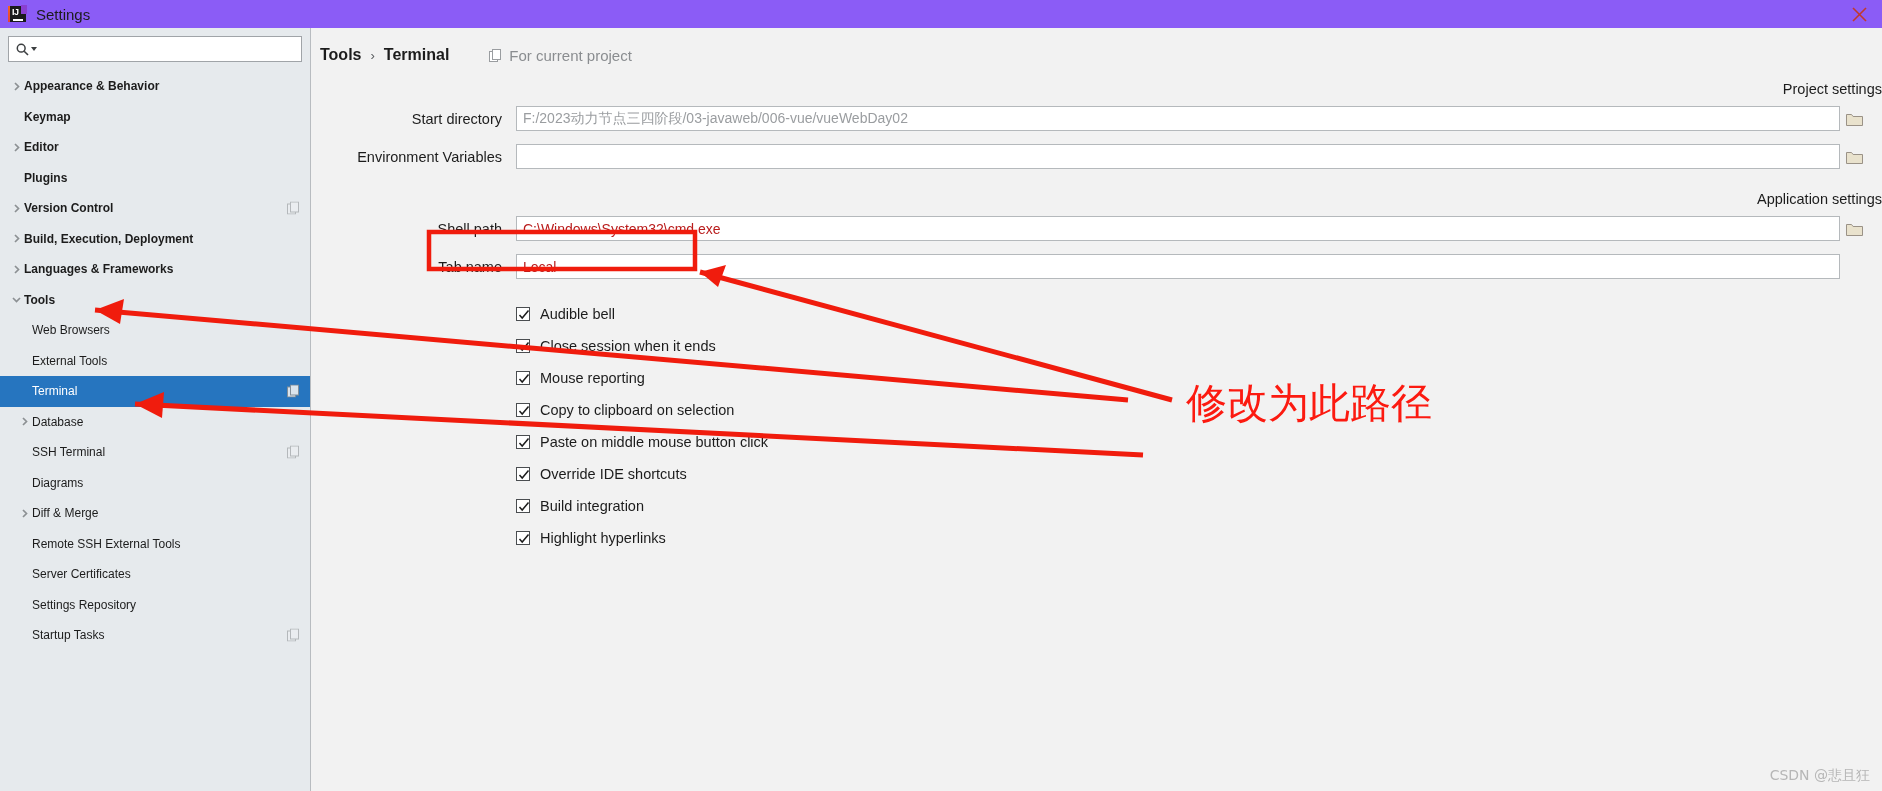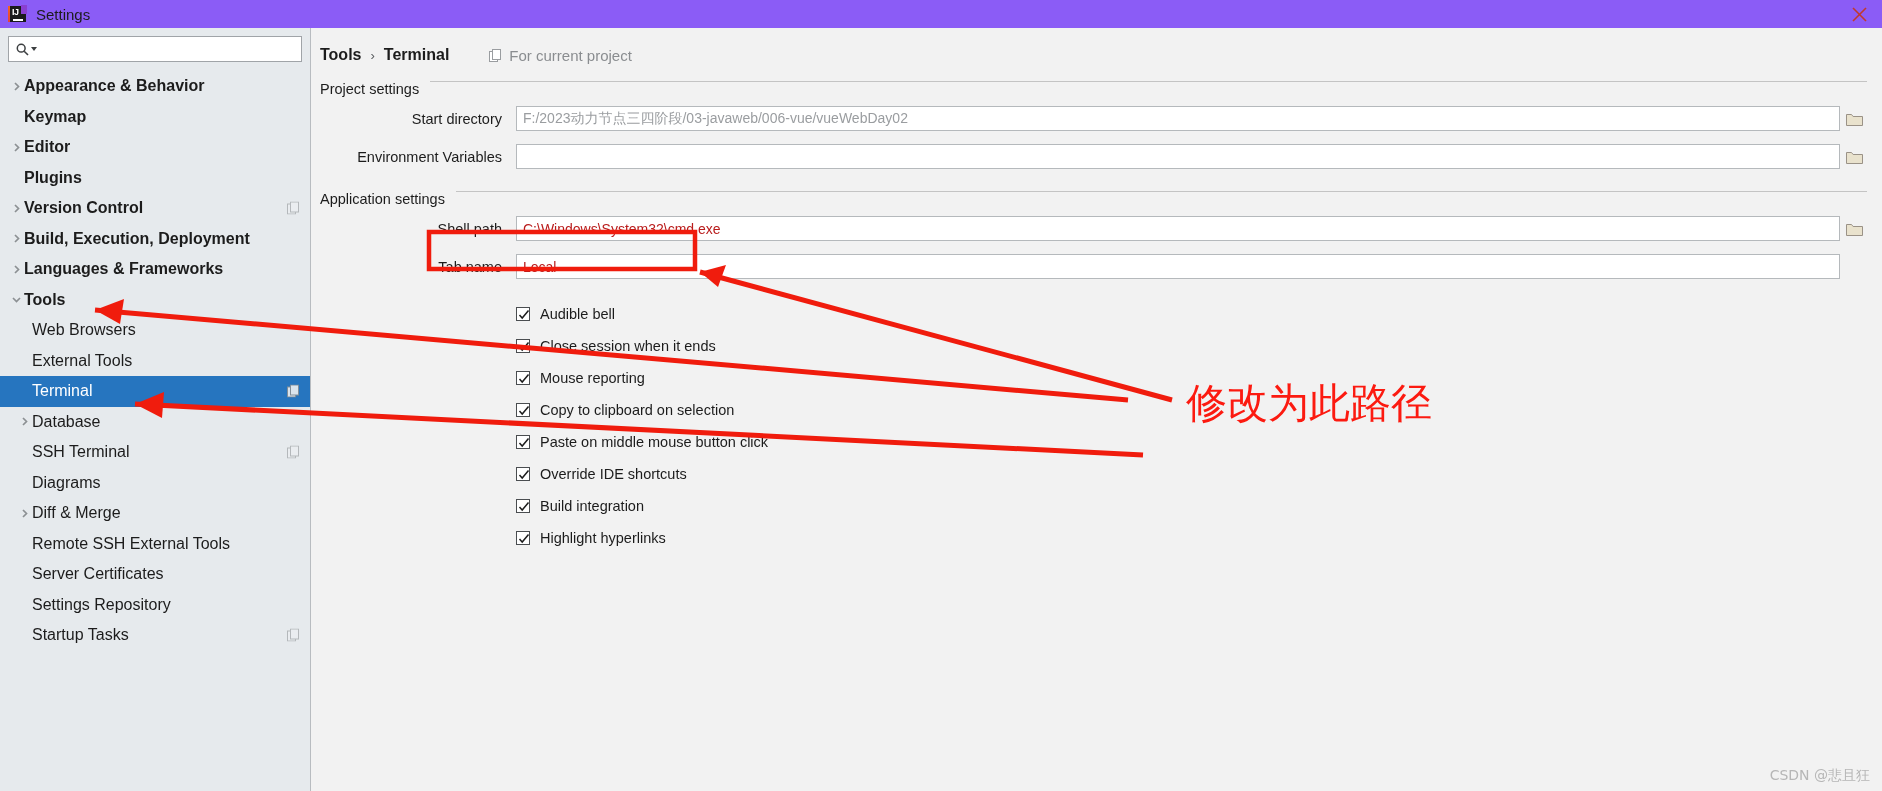--- a/index.html
+++ b/index.html
@@ -106,21 +106,21 @@
   }
   .tree-item.selected { background: #2675bf; }
   .tree-item.selected .tree-label { color: #ffffff; }
   .chev {
     width: 16px; flex: 0 0 16px;
     display: flex; align-items: center; justify-content: center;
     color: #8c9093; font-size: 11px;
   }
   .chev svg { display: block; }
   .tree-label {
-    font-size: 16px; color: #1c1c1c;
+    font-size: 12px; color: #1c1c1c;
     white-space: nowrap;
   }
   .tree-item.depth0 .tree-label { font-weight: bold; }
   .tree-item.depth0 { padding-left: 8px; }
   .tree-item.depth1 { padding-left: 36px; }
   .tree-item.depth1 .chev { margin-left: -20px; }
   .copy-badge {
     position: absolute; right: 10px; top: 50%;
     transform: translateY(-50%);
     opacity: 0.55;
@@ -144,23 +144,24 @@
   .bc-project {
     margin-left: 40px;
     display: flex; align-items: center;
     color: #8a8d90; font-size: 15px;
   }
   .bc-project .proj-ico { margin-right: 7px; display: flex; }
   .bc-project .proj-ico svg { display: block; }
 
   
   .group-head {
-    display: flex; align-items: flex-start;
+    display: flex; align-items: flex-end;
     margin: 13px 0 0 0;
     padding-left: 9px;
+    flex-direction: column;
   }
   .group-head .gh-text {
     font-size: 14.5px; color: #1c1c1c; white-space: nowrap;
   }
   .group-head .gh-rule {
     flex: 1; height: 1px; background: #c4c4c4;
     margin-left: 11px; margin-right: 15px;
   }
 
   .form-row {

